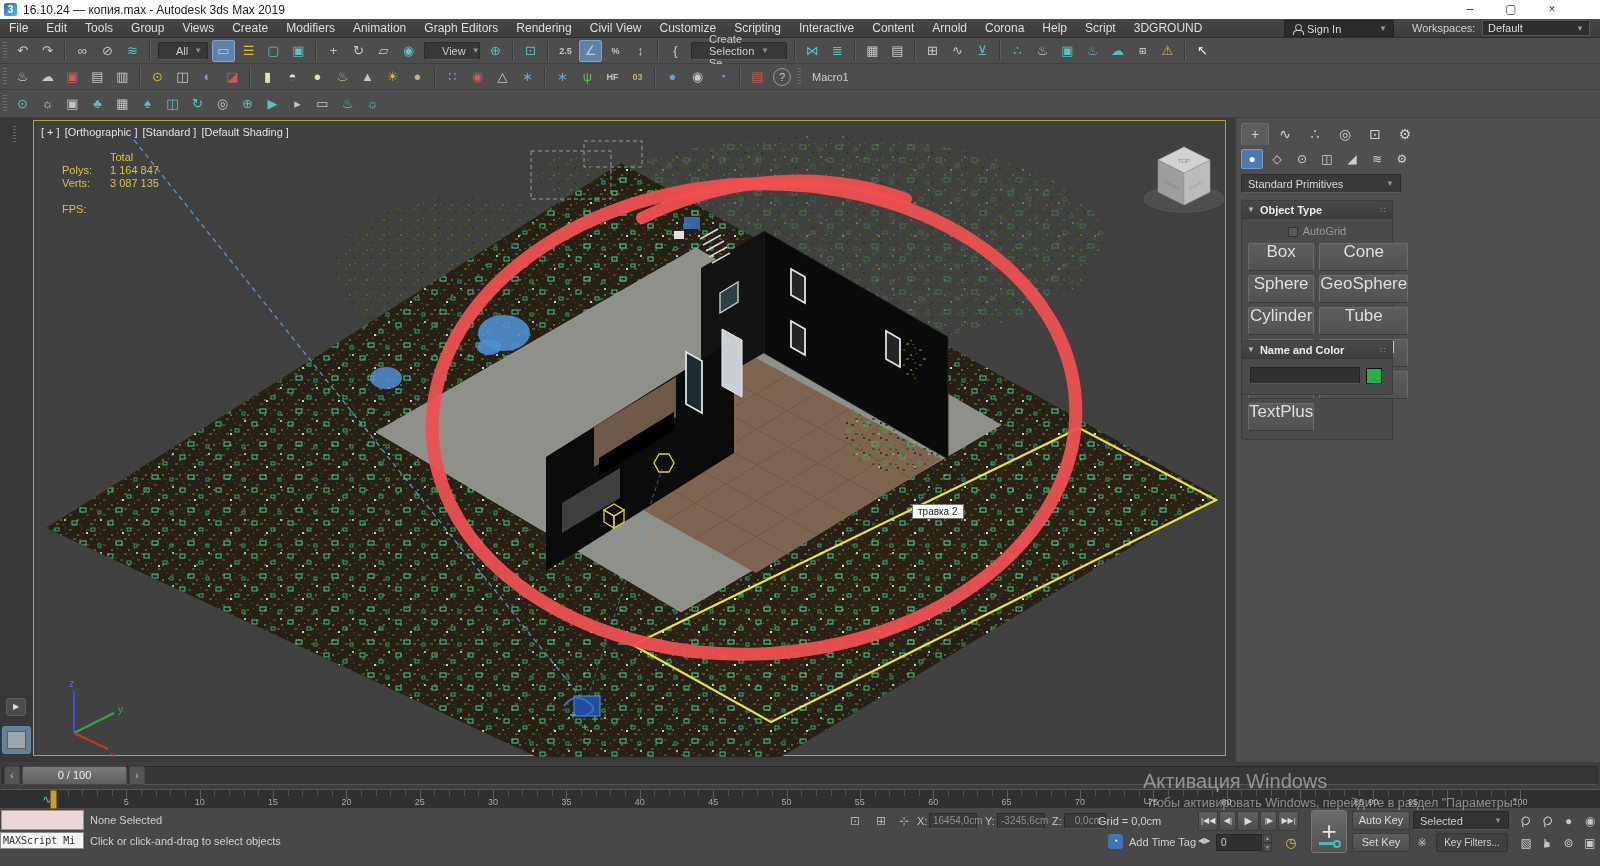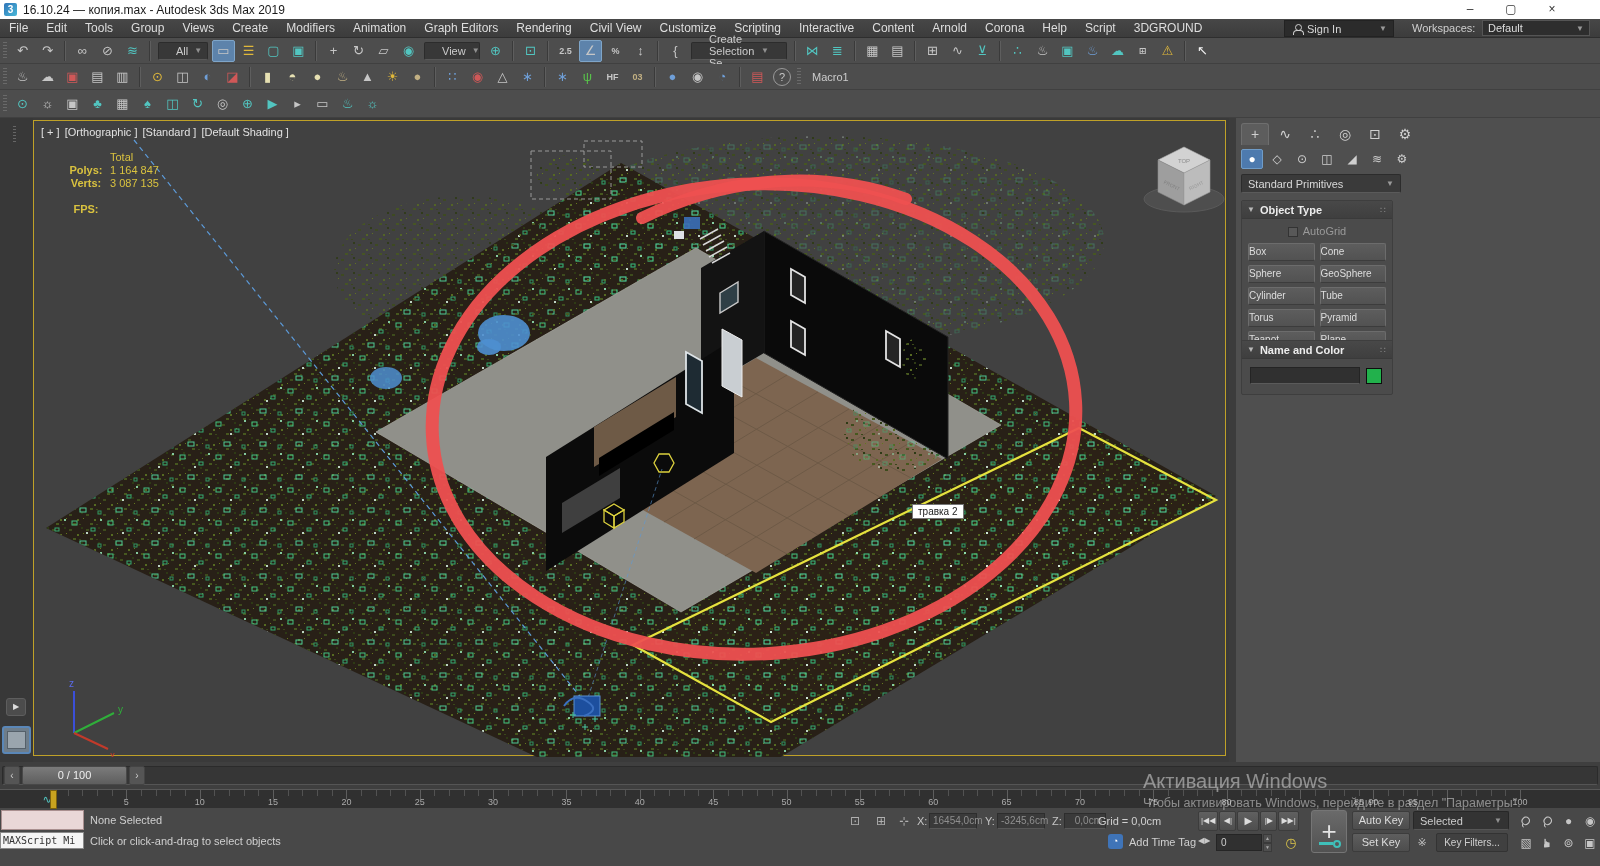--- a/index.html
+++ b/index.html
@@ -71,21 +71,21 @@
   .layout-btn .inner { position:absolute; left:3px; top:3px; right:3px; bottom:3px; background:#9aa5ae;
     border:1px solid #55606a; }
 
   .viewport { position:absolute; left:33px; top:2px; width:1193px; height:636px; background:#414141;
     border:1px solid #bfa128; }
   .vplabel { position:absolute; left:7px; top:5px; font-size:11px; color:#e2e2e2; z-index:6; }
   .vplabel span { margin-right:2px; }
   .stats { position:absolute; left:28px; top:30px; z-index:6; font-size:11px; color:#d9c23f;
     line-height:13px; }
   .stats .r { display:flex; }
-  .stats .l { width:48px; text-align:center;font-weight:bold; }
+  .stats .l { width:48px; text-align:left; }
   .tooltip { position:absolute; left:878px; top:383px; z-index:7; background:#ffffff;
     border:1px solid #767676; color:#222; font-size:10px; padding:1px 5px; }
   .splitter { position:absolute; left:1229px; top:0; width:7px; height:644px; background:#3c3c3c; }
 
   
   .cmdpanel { position:absolute; left:1236px; top:0; width:364px; height:644px; background:#4f4f4f; }
   .ctabs { position:absolute; left:5px; top:5px; display:flex; gap:2px; }
   .ctab { width:28px; height:22px; text-align:center; line-height:22px; font-size:14px; color:#cfcfcf; }
   .ctab.active { background:#5d5d5d; border:1px solid #6e6e6e; border-bottom:none;
     border-radius:3px 3px 0 0; line-height:20px; }
@@ -104,22 +104,22 @@
   .rhead { height:18px; background:linear-gradient(#484848,#3f3f3f); display:flex; align-items:center;
     padding:0 5px; border-bottom:1px solid #3a3a3a; }
   .rhead .arr { color:#b8b8b8; font-size:8px; margin-right:5px; }
   .rhead .ttl { color:#ececec; font-size:11px; font-weight:bold; }
   .rhead .pin { margin-left:auto; color:#8a8a8a; font-size:9px; letter-spacing:1px; }
   .rbody { padding:6px 6px 8px 6px; }
   .agrow { display:flex; align-items:flex-end; justify-content:center; margin-bottom:6px; }
   .chk { width:10px; height:10px; background:#585858; border:1px solid #333; margin-right:5px; }
   .aglabel { color:#9a9a9a; font-size:11px; }
   .ot-grid { display:grid; grid-template-columns:1fr 1fr; gap:4px 5px; }
-  .otbtn { height:18px; background:linear-gradient(#5d5d5d,#525252); border:1px solid #6c6c6c;
-    border-bottom-color:#3c3c3c; border-radius:2px; color:#dedede; font-size:10px; 
+  .otbtn { height:28px; background:linear-gradient(#5d5d5d,#525252); border:1px solid #6c6c6c;
+    border-bottom-color:#3c3c3c; border-radius:2px; color:#dedede; font-size:17px; text-align:center;
     line-height:16px; cursor:default; }
   .ncrow { display:flex; align-items:center; gap:6px; padding:2px; }
   .nameinput { width:110px; height:17px; background:#303030; border:1px solid #242424;
     border-bottom-color:#5a5a5a; }
   .swatch { width:16px; height:16px; border:1px solid #0d0d0d; }
 
   
   .timeslider { position:absolute; left:0; top:762px; width:1600px; height:27px; background:#3f3f3f; }
   .ts-track { position:absolute; left:2px; top:4px; width:1596px; height:19px; background:#363636;
     border:1px solid #2b2b2b; border-bottom-color:#555; border-radius:2px; }

